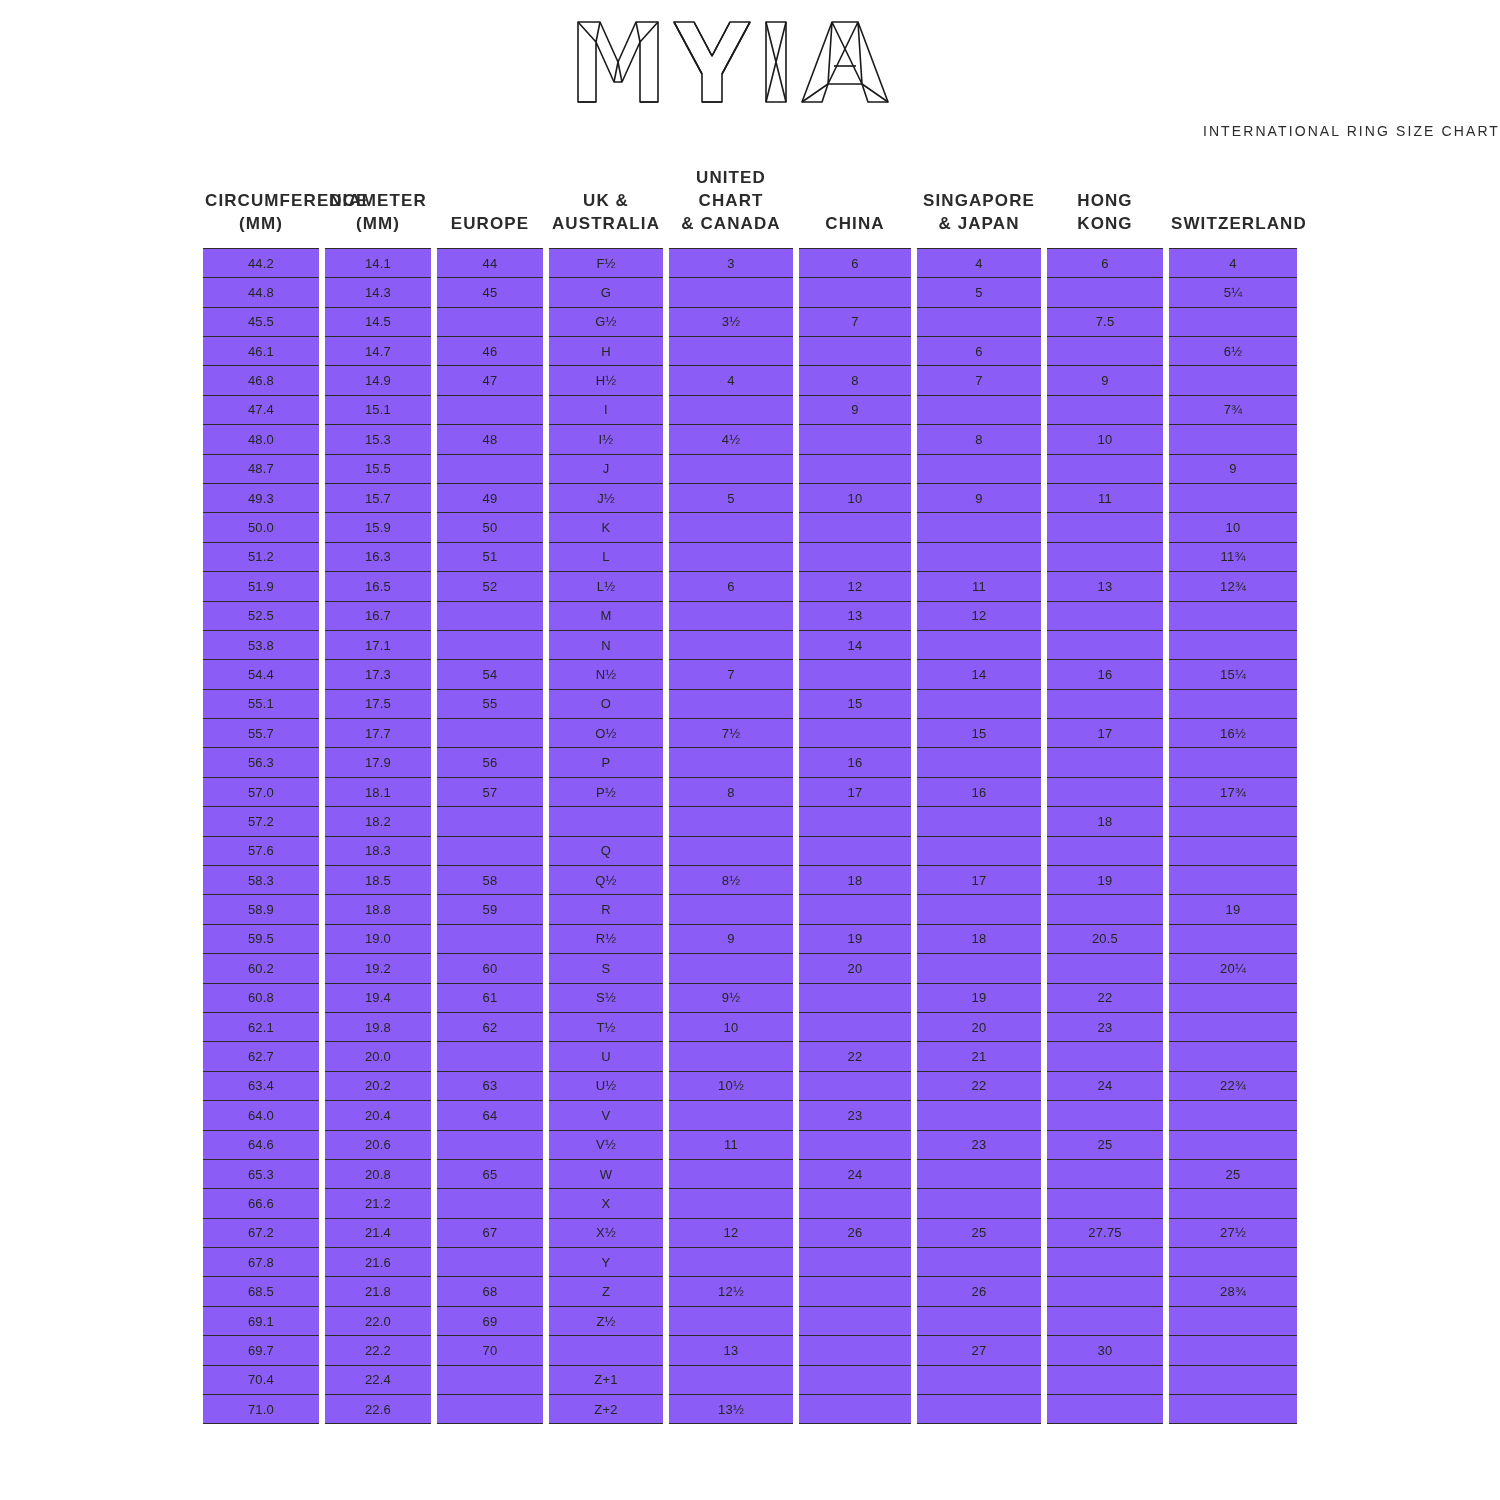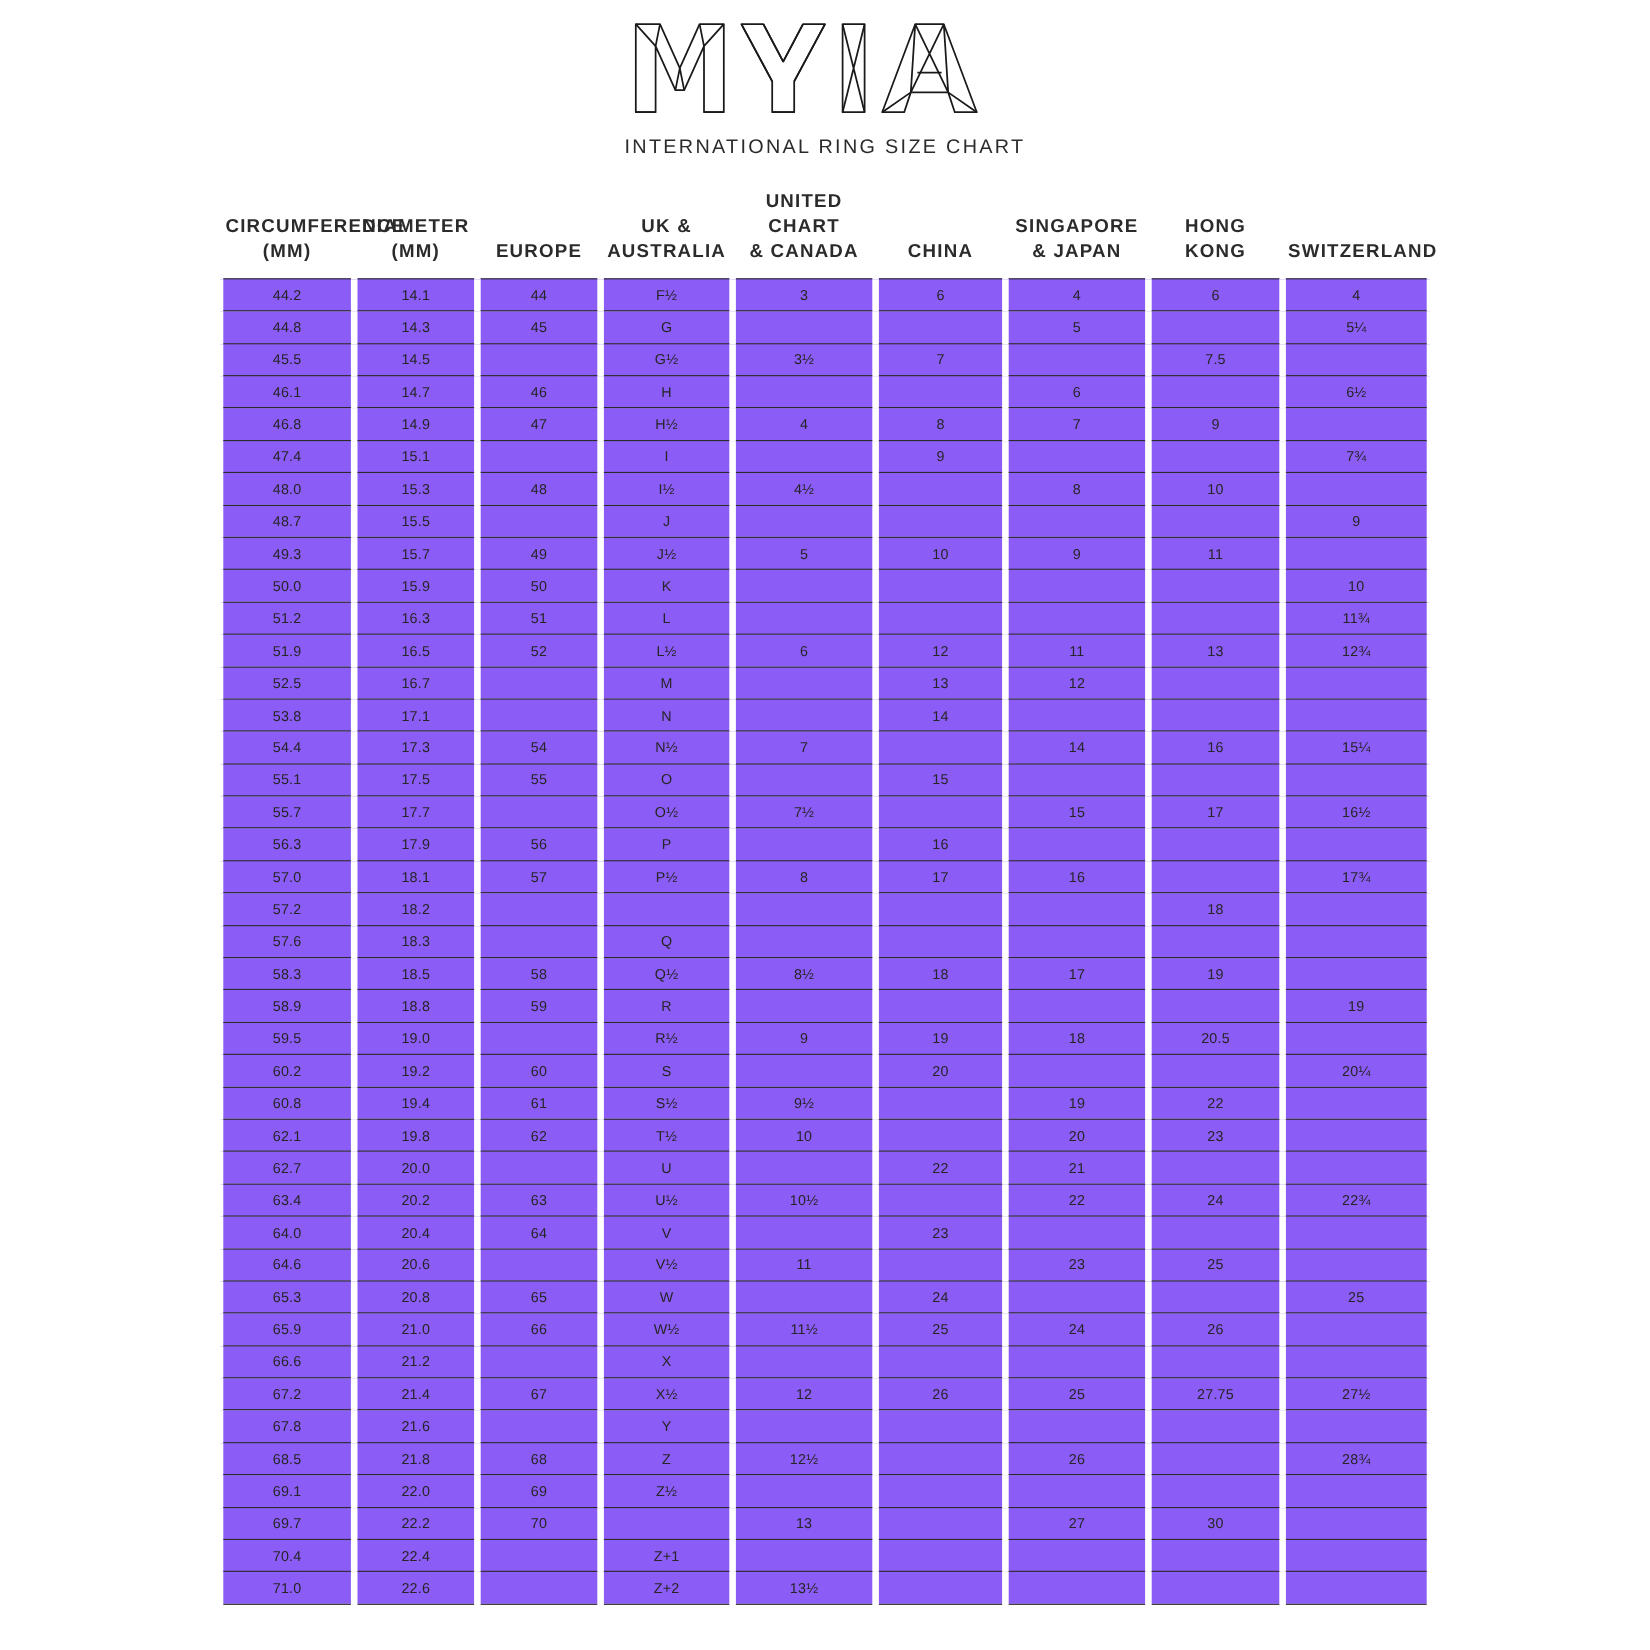--- a/index.html
+++ b/index.html
@@ -24,22 +24,22 @@
     width: 100%;
     display: flex;
     justify-content: center;
     align-items: center;
     padding-top: 18px;
     height: 105px;
     box-sizing: border-box;
   }
   .logo-svg { display: block; }
   .subtitle {
-    text-align: center;
-    font-size: 18px;
+    text-align: right;
+    font-size: 14px;
     letter-spacing: 2.1px;
     color: #2b2b2b;
     margin-top: 18px;
     font-weight: 400;
   }
   table.size-chart {
     border-collapse: collapse;
     margin: 24px auto 0 auto;
     width: 1100px;
     table-layout: fixed;
@@ -513,31 +513,20 @@
           <td>20.8</td>
           <td>65</td>
           <td>W</td>
           <td></td>
           <td>24</td>
           <td></td>
           <td></td>
           <td>25</td>
         </tr>
         <tr>
-          <td>65.9</td>
-          <td>21.0</td>
-          <td>66</td>
-          <td>W½</td>
-          <td>11½</td>
-          <td>25</td>
-          <td>24</td>
-          <td>26</td>
-          <td></td>
-        </tr>
-        <tr>
           <td>66.6</td>
           <td>21.2</td>
           <td></td>
           <td>X</td>
           <td></td>
           <td></td>
           <td></td>
           <td></td>
           <td></td>
         </tr>

